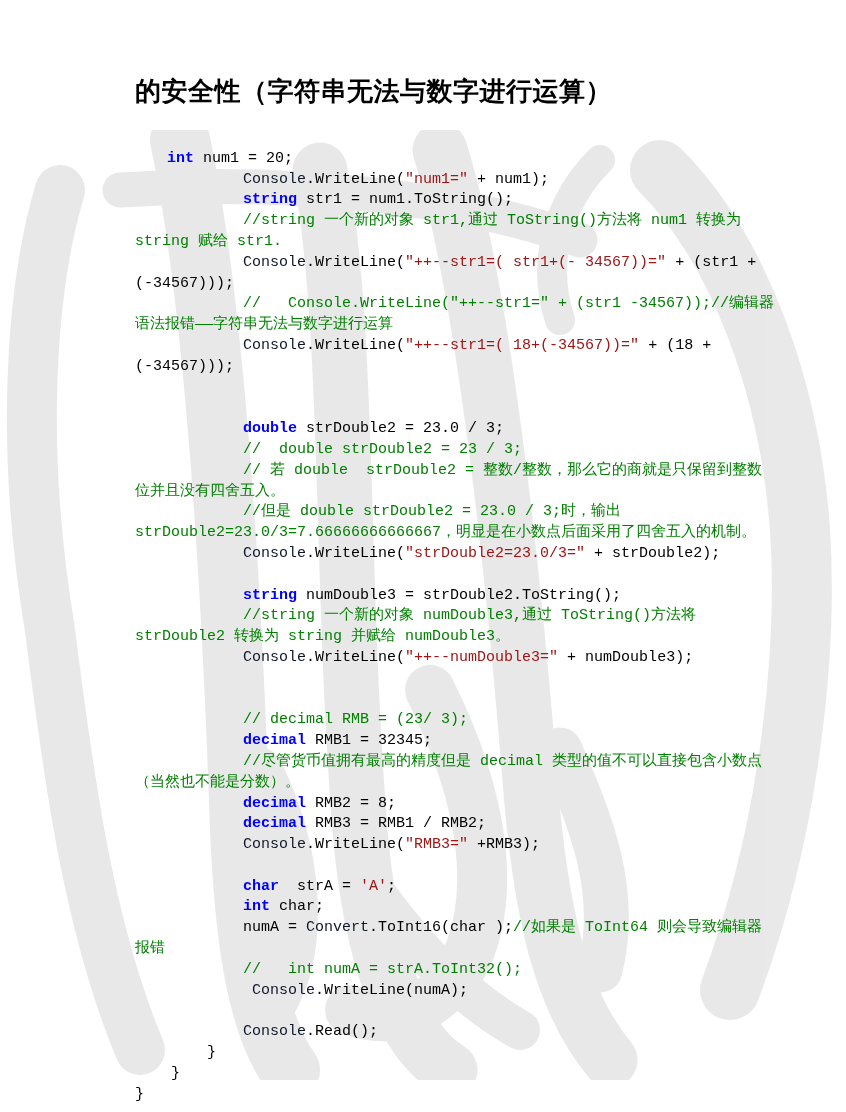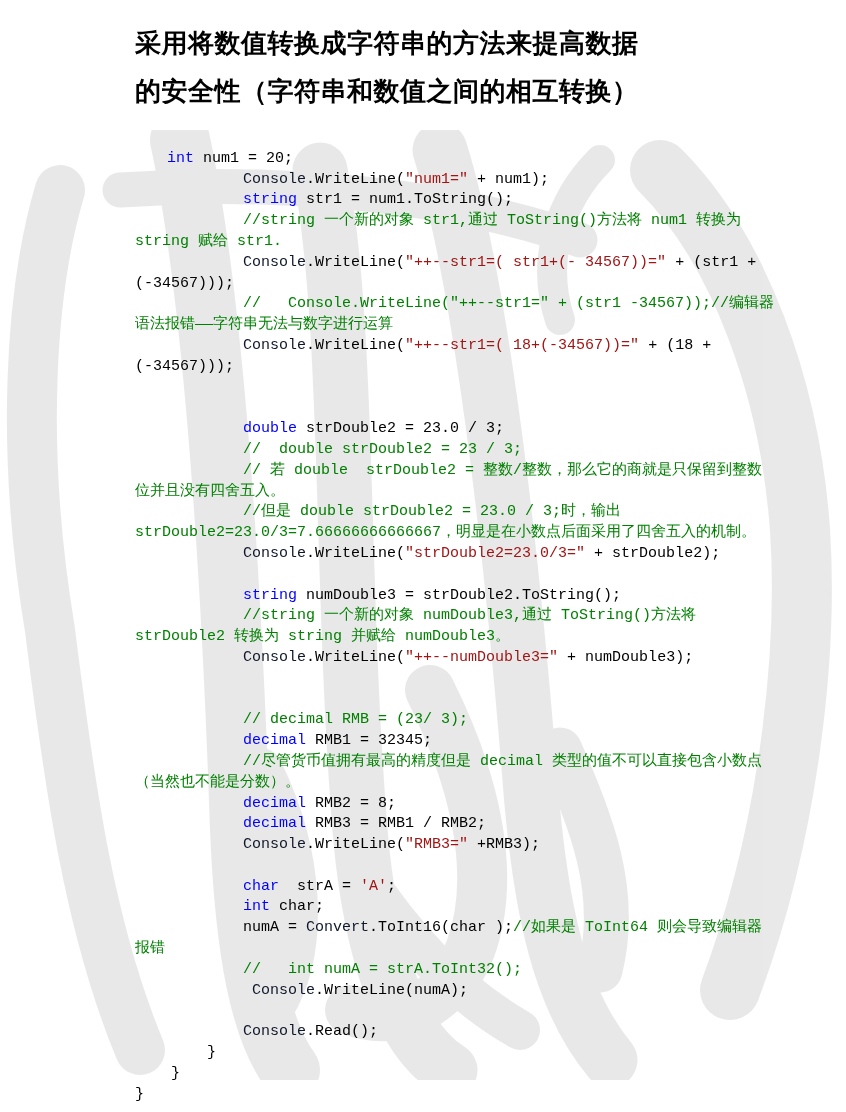--- a/index.html
+++ b/index.html
@@ -34,21 +34,21 @@
     left: 135px;
     right: 70px;
     top: 128px;
     font-family: Consolas, "Courier New", monospace;
     font-size: 15px;
     color: #000;
     line-height: 20.8px;
     white-space: pre-wrap;
     word-break: break-word;
   }
-  .kw { color: #0000ff; }       
+  .kw { color: #0000ff; font-weight: bold; }       
   .type { color: #0f172a; }     
   .str { color: #a31515; }      
   .com { color: #008000; }      
   .ind1 { padding-left: 32px; display: inline-block; }
 
   
   .wm {
     position: absolute;
     z-index: 0;
     pointer-events: none;
@@ -75,22 +75,22 @@
         <path d="M430 560 C 470 640, 500 740, 470 820 C 450 870, 400 900, 350 880" stroke-width="50"></path>
         <path d="M260 640 C 300 720, 310 820, 270 880" stroke-width="45"></path>
         <path d="M360 740 C 400 800, 450 860, 520 900" stroke-width="40"></path>
         <path d="M600 30 C 560 70, 540 130, 560 190" stroke-width="30"></path>
       </g>
     </svg>
   </div>
 
   <div class="content-layer">
     <div class="title">
-      <span>采用将数值转换成字符串的方法来提高数据</span><br>
-      <span>的安全性（字符串和数值之间的相互转换）</span>
+      <br>
+      <span>的安全性（字符串无法与数字进行运算）</span>
     </div>
 
     <div class="code-block">
 <span class="ind1"></span><span class="kw">int</span><span> num1 = 20;</span>
             <span class="type">Console</span><span>.WriteLine(</span><span class="str">"num1="</span><span> + num1);</span>
             <span class="kw">string</span><span> str1 = num1.ToString();</span>
             <span class="com">//string 一个新的对象 str1,通过 ToString()方法将 num1 转换为 string 赋给 str1.</span>
             <span class="type">Console</span><span>.WriteLine(</span><span class="str">"++--str1=( str1+(- 34567))="</span><span> + (str1 + (-34567)));</span>
             <span class="com">//   Console.WriteLine("++--str1=" + (str1 -34567));//编辑器语法报错——字符串无法与数字进行运算</span>
             <span class="type">Console</span><span>.WriteLine(</span><span class="str">"++--str1=( 18+(-34567))="</span><span> + (18 + (-34567)));</span>

